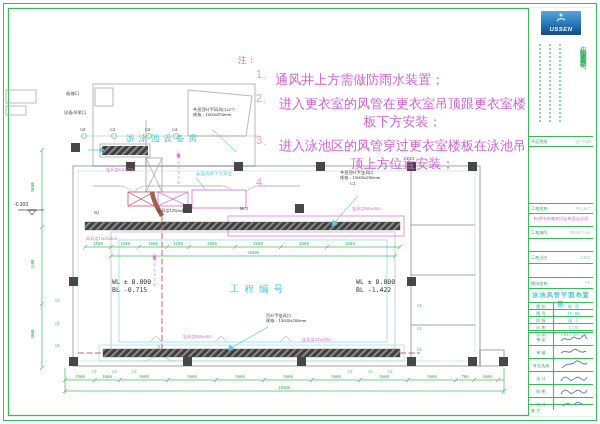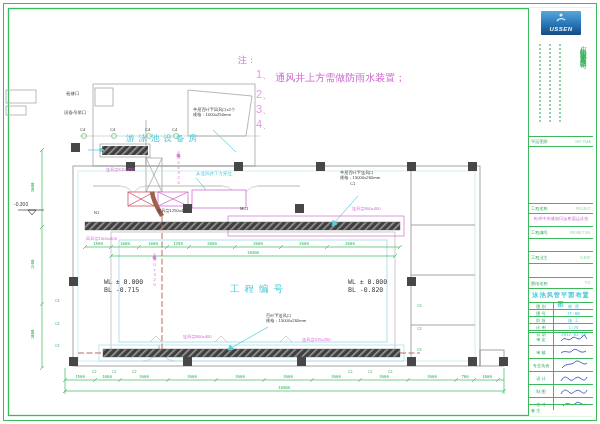--- a/index.html
+++ b/index.html
@@ -2,31 +2,31 @@
 <html><head>
 <meta charset="utf-8">
 <style>
   html,body{margin:0;padding:0;background:#e8e8e8;}
   .sheet{position:relative;width:600px;height:424px;background:#ffffff;overflow:hidden;
          font-family:"Liberation Sans",sans-serif;}
   .plan-svg{position:absolute;left:0;top:0;z-index:1;}
   .lbl{position:absolute;white-space:nowrap;z-index:2;line-height:1.25;}
   .k{color:#3c3c3c;} .m{color:#d46ad4;} .c{color:#45c8d8;} .g{color:#2fae57;}
   .f4{font-size:4px;} .f42{font-size:4.2px;} .f45{font-size:4.5px;} .f5{font-size:5px;}
-  .f65{font-size:6.5px;font-family:"DejaVu Sans Mono",monospace;}
+  .f65{font-size:6.5px;font-family:"DejaVu Sans Mono",monospace;margin-left:8px;}
   .big-c{font-size:8.5px;letter-spacing:4px;margin-top:34px;}
   .dim{font-size:4px;color:#2fae57;font-family:"DejaVu Sans Mono",monospace;transform:translateX(-50%);}
   .vtxt{writing-mode:vertical-rl;text-orientation:upright;}
   .vdim{transform:rotate(-90deg);transform-origin:center;}
   
   .notes{position:absolute;left:238px;top:54px;width:292px;z-index:2;}
   .notes .hd{font-size:9px;color:#cf63cf;margin-bottom:2px;}
   .notes .it{display:flex;align-items:flex-start;margin:0 0 4px 18px;}
   .notes .num{font-size:11px;color:#e79ae7;line-height:1;margin-right:2px;}
-  .notes .txt{font-size:10px;color:#cf63cf;padding-top:2px;text-align:center;}
+  .notes .txt{font-size:13px;color:#cf63cf;padding-top:2px;text-align:center;}
   
   .tblock{position:absolute;left:528px;top:8px;width:64px;height:408px;z-index:3;background:#fff;
           border-left:1px solid #3cb95c;}
   .tb{position:absolute;left:0;width:64px;box-sizing:border-box;border-top:1px solid #3cb95c;}
   .hdr{display:flex;justify-content:space-between;align-items:center;padding:0 2px;}
   .hdr .zh{font-size:4.2px;color:#2fae57;} .hdr .en{font-size:3.2px;color:#8fd4a8;}
   .logo{position:absolute;left:12px;top:3px;width:40px;height:24px;border-radius:1px;
         background:linear-gradient(180deg,#5aa7d6 0%,#2e7fc0 45%,#144a85 100%);
         display:flex;align-items:flex-end;justify-content:center;}
   .logo span{color:#eaf4fb;font-size:6px;font-style:italic;font-weight:bold;letter-spacing:.5px;margin-bottom:3px;}
@@ -195,23 +195,25 @@
   </svg>
 
   <div class="notes">
     <div class="hd">注：</div>
     <div class="it">
       <span class="num">1、</span>
       <span class="txt">通风井上方需做防雨水装置；</span>
     </div>
     <div class="it">
       <span class="num">2、</span>
+      <span class="txt">进入更衣室的风管在更衣室吊顶跟更衣室楼板下方安装；</span>
     </div>
     <div class="it">
       <span class="num">3、</span>
+      <span class="txt">进入泳池区的风管穿过更衣室楼板在泳池吊顶上方位置安装；</span>
     </div>
     <div class="it">
       <span class="num">4、</span>
     </div>
   </div>
 
   <div class="lbl k f45" style="left:66px;top:91px;">检修口</div>
   <div class="lbl k f45" style="left:64px;top:110px;">设备吊装口</div>
   <div class="lbl c big-c" style="left:126px;top:99px;">游泳池设备房</div>
   <div class="lbl k f42" style="left:193px;top:107px;">
@@ -230,21 +232,21 @@
     <div>规格：15000x260mm</div>
     <div style="padding-left:10px;">C1</div>
   </div>
   <div class="lbl m f42" style="left:352px;top:206px;">送风管800x400</div>
   <div class="lbl c f65" style="left:104px;top:278px;">
     <div class="k">WL ± 0.000</div>
     <div class="k">BL -0.715</div>
   </div>
   <div class="lbl c f65" style="left:348px;top:278px;">
     <div class="k">WL ± 0.000</div>
-    <div class="k">BL -0.820</div>
+    <div class="k">BL -1.422</div>
   </div>
   <div class="lbl c" style="left:230px;top:283px;font-size:9.5px;letter-spacing:5px;">工程编号</div>
   <div class="lbl m f4 vtxt" style="left:152px;top:252px;height:50px;">送风管630x320</div>
   <div class="lbl k f42" style="left:266px;top:313px;">
     <div>百叶下送风口</div>
     <div>规格：15000x260mm</div>
   </div>
   <div class="lbl m f42" style="left:183px;top:334px;">送风管800x400</div>
   <div class="lbl m f42" style="left:302px;top:337px;">送风管315x250</div>
   <div class="lbl k f5" style="left:14px;top:201px;">-0.300</div>

